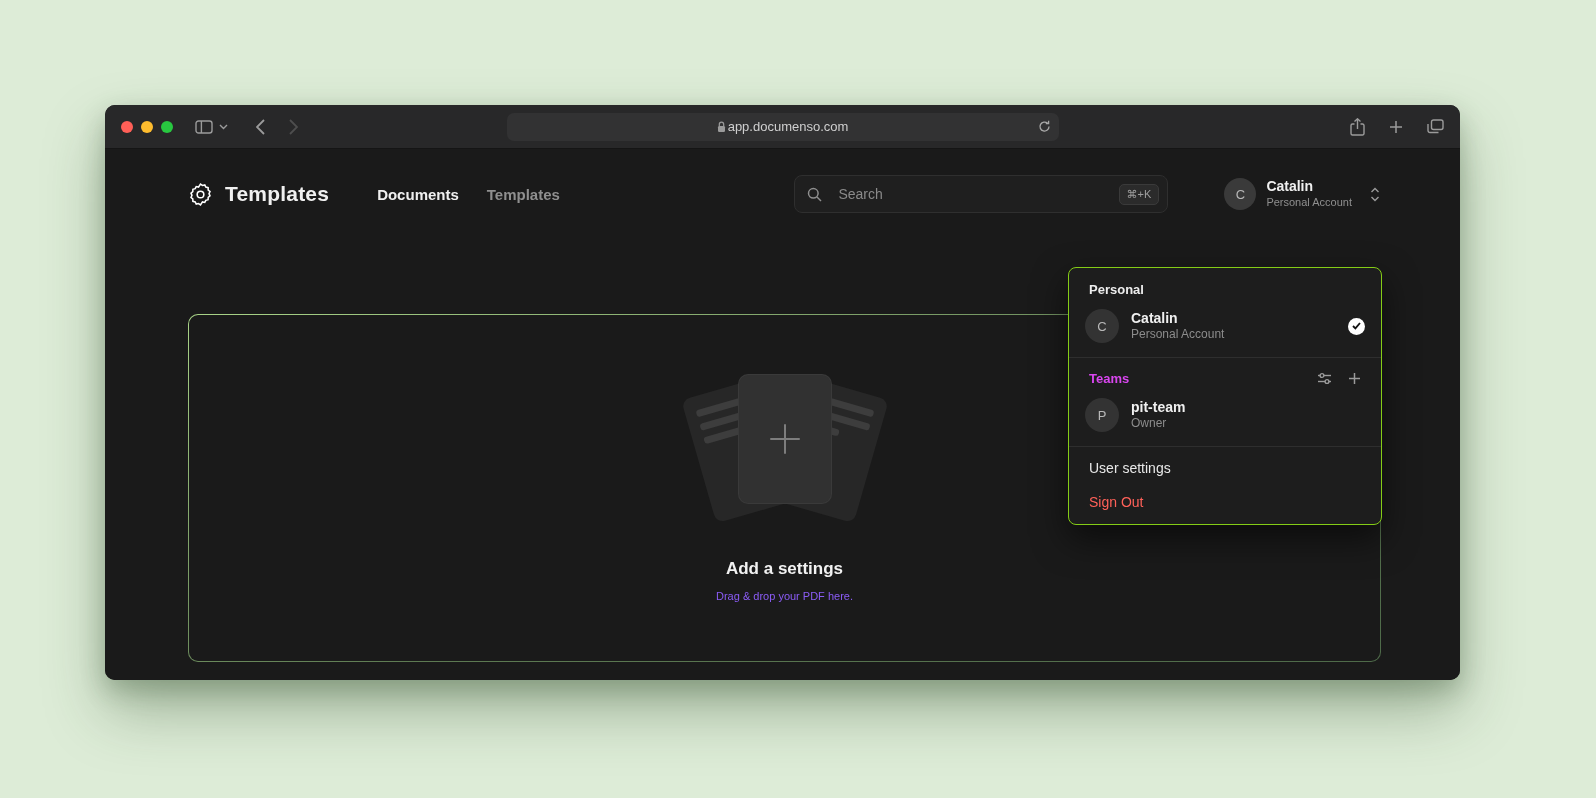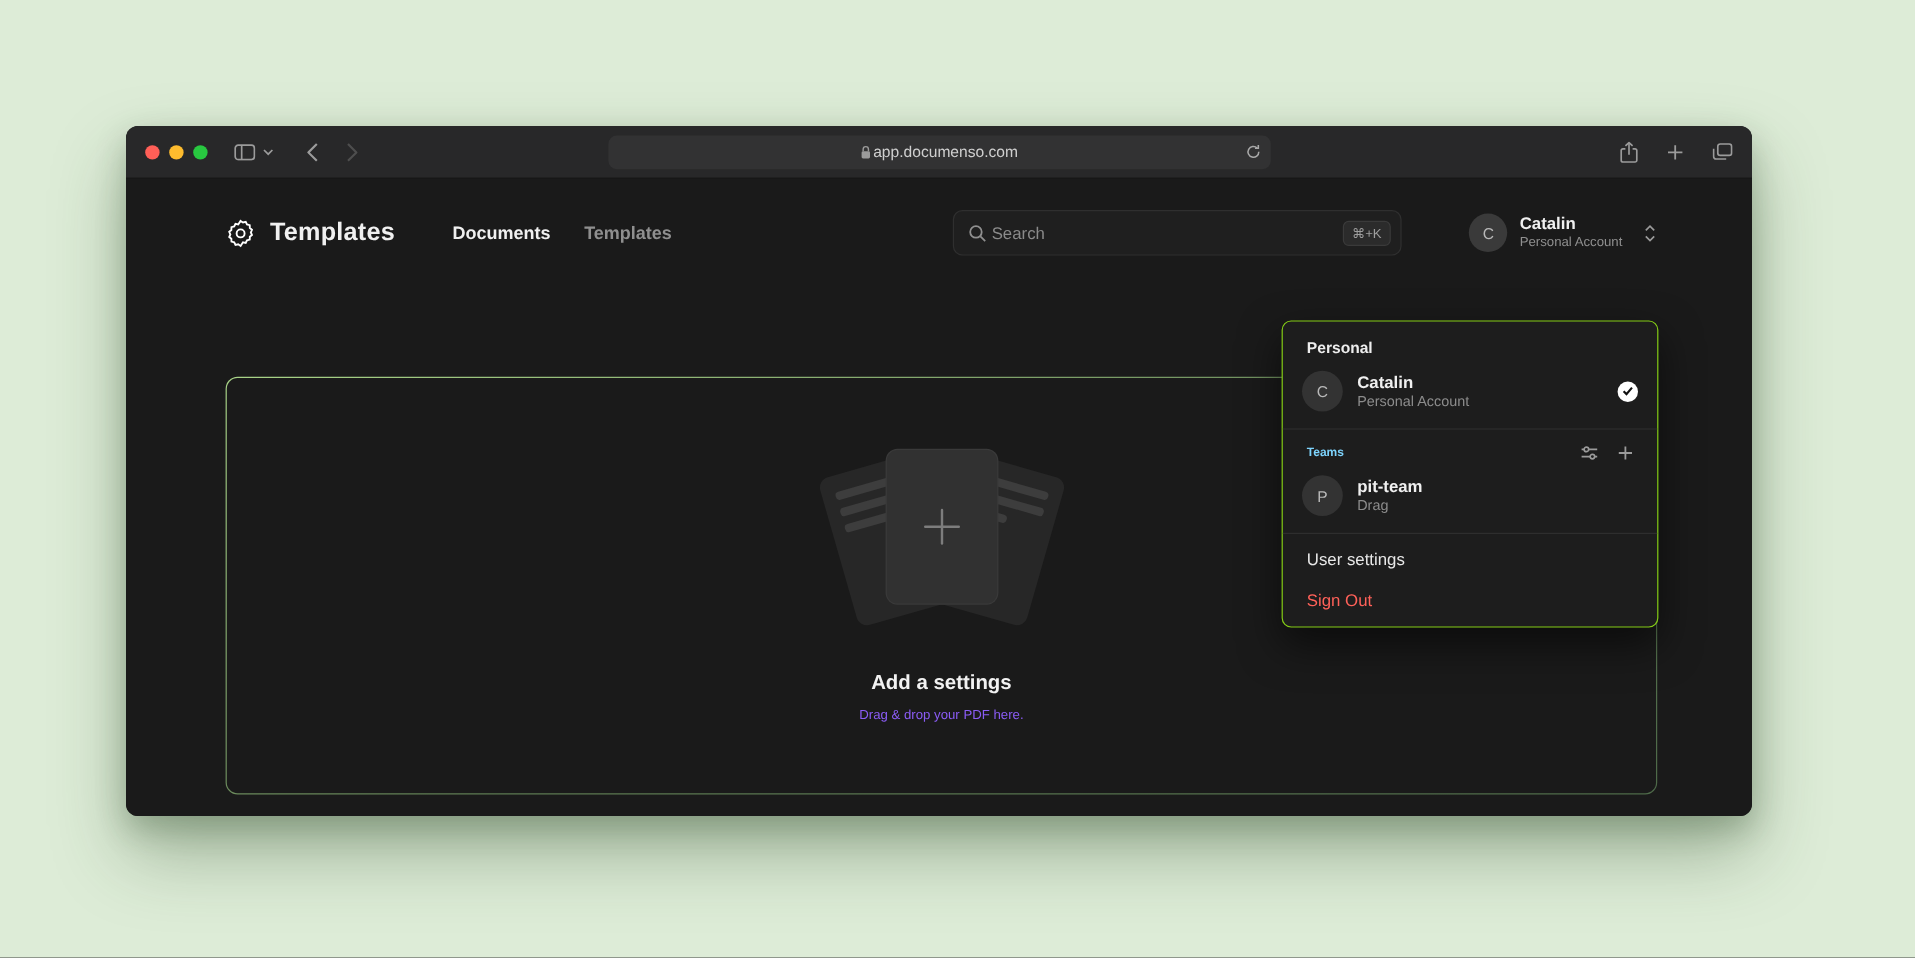--- a/index.html
+++ b/index.html
@@ -53,21 +53,21 @@
   .app{position:relative;height:calc(100% - 44px);background:var(--content);}
   .app-header{display:flex;align-items:center;padding:26px 80px 0 83px;}
   .brand{display:flex;align-items:center;gap:12px;color:var(--txt);}
   .brand-name{font-size:21px;font-weight:700;letter-spacing:.2px;}
   .main-nav{display:flex;align-items:center;gap:28px;margin-left:48px;}
   .nav-link{font-size:15px;font-weight:600;color:var(--muted);cursor:pointer;}
   .nav-link.active{color:var(--txt);}
   .search{
     margin-left:auto;width:374px;height:38px;border-radius:8px;
     background:#1f1f1f;border:1px solid #2f2f2f;
-    display:flex;align-items:center;padding:0 8px 0 12px;gap:4px;
+    display:flex;align-items:center;padding:0 8px 0 12px;gap:16px;
   }
   .search input{
     flex:1;background:transparent;border:none;outline:none;
     color:#d5d5d5;font-size:14px;font-family:inherit;
   }
   .search input::placeholder{color:#8a8a8a;}
   .kbd{
     font-size:11px;color:#9f9f9f;background:#2b2b2b;border:1px solid #3a3a3a;
     border-radius:5px;padding:3px 7px;white-space:nowrap;
   }
@@ -106,21 +106,21 @@
   .dz-title{font-size:17px;font-weight:700;color:#f2f2f2;margin-bottom:11px;}
   .dz-sub{font-size:11px;color:#8b5cf6;}
   
   .menu{
     position:absolute;top:118px;right:78px;width:314px;z-index:10;
     background:var(--menu-bg);border:1px solid #84cc16;border-radius:8px;
     box-shadow:0 14px 34px rgba(0,0,0,.55);padding:5px 0;
   }
   .menu-heading{padding:9px 20px 6px;font-size:13px;font-weight:700;color:#ededed;}
   .menu-heading-row{display:flex;align-items:center;padding:9px 20px 6px;}
-  .menu-heading-row .label{font-size:10px;font-weight:700;color:#7dd3fc;}
+  .menu-heading-row .label{font-size:13px;font-weight:700;color:#d946ef;}
   .menu-heading-row .icons{margin-left:auto;display:flex;align-items:center;gap:16px;color:#b3b3b3;}
   .menu-account-row{display:flex;align-items:center;gap:12px;padding:6px 16px 10px;cursor:pointer;}
   .menu-account-row .avatar{width:34px;height:34px;background:#333;}
   .row-text{line-height:1.3;flex:1;}
   .row-name{font-size:14px;font-weight:600;color:#f0f0f0;}
   .row-sub{font-size:12px;color:#8c8c8c;}
   .check-circle{
     width:17px;height:17px;border-radius:50%;background:#ffffff;
     display:flex;align-items:center;justify-content:center;color:#111;flex:0 0 auto;
   }
@@ -307,21 +307,21 @@
                 <line x1="1" y1="6.5" x2="12" y2="6.5"></line>
             </svg>
           </span>
         </span>
       </div>
 
       <div class="menu-account-row">
         <span class="avatar">P</span>
         <span class="row-text">
           <span class="row-name" style="display:block">pit-team</span>
-          <span class="row-sub" style="display:block">Drag</span>
+          <span class="row-sub" style="display:block">Owner</span>
         </span>
       </div>
 
       <div class="menu-divider"></div>
 
       <div class="menu-item">User settings</div>
       <div class="menu-item danger">Sign Out</div>
     </div>
 
   </div>

